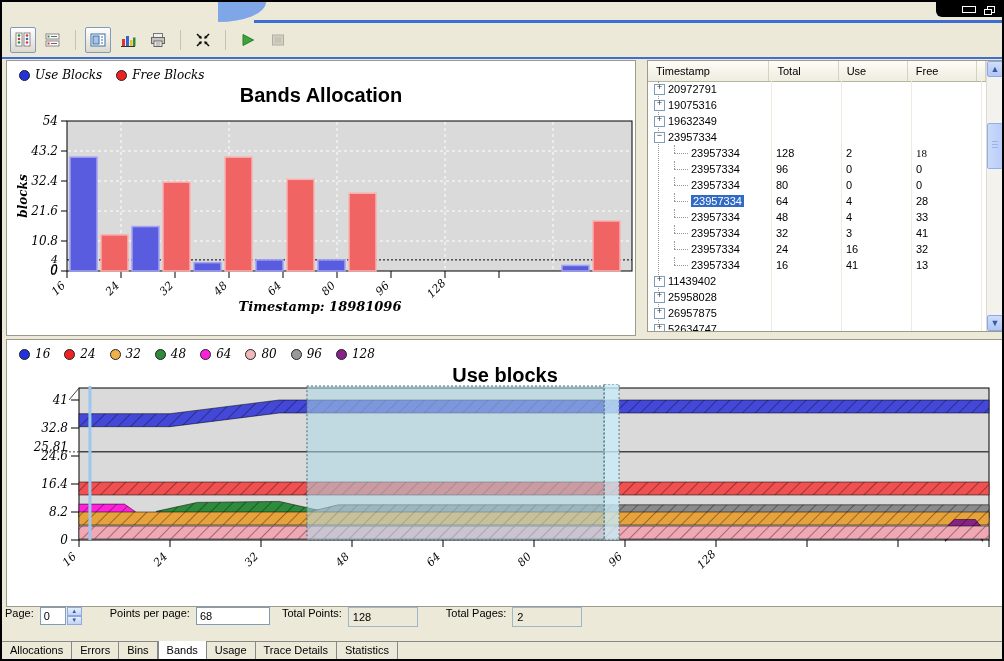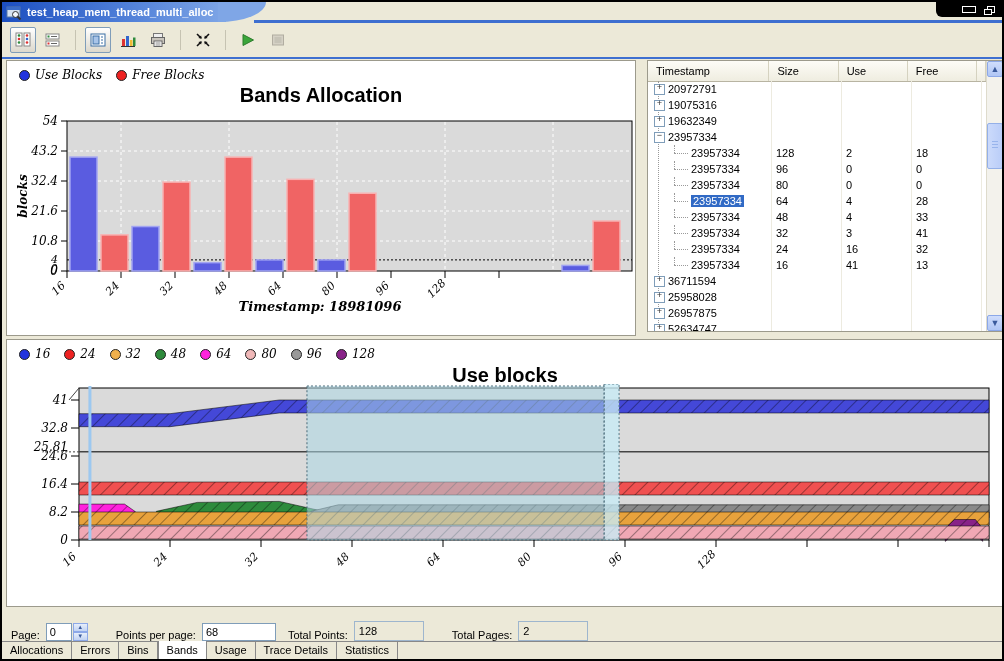--- a/index.html
+++ b/index.html
@@ -54,51 +54,39 @@
   
   .vscroll{position:absolute;right:0;top:0;width:17px;bottom:0;background:#F3F2EC;border-left:1px solid #DEDBCC;box-sizing:border-box;}
   .sbtn{position:absolute;left:0;width:16px;height:16px;background:linear-gradient(#CFDDFC,#B0C6F5);
     border:1px solid #8CA8E8;border-radius:2px;box-sizing:border-box;color:#3A5A9C;font-size:9px;
     display:flex;align-items:center;justify-content:center;}
   .sthumb{position:absolute;left:0;width:16px;background:linear-gradient(90deg,#CBDAFB,#BACDF8);
     border:1px solid #94B0E8;border-radius:2px;box-sizing:border-box;}
   .sthumb:before{content:"";position:absolute;left:4px;right:4px;top:45%;height:1px;
     box-shadow:0 -3px 0 #98B4EC,0 0 0 #98B4EC,0 3px 0 #98B4EC;background:#98B4EC;}
   
-  .pager{position:absolute;left:0;top:605px;right:0;height:34px;display:flex;align-items:flex-end;padding-left:9px;}
+  .pager{position:absolute;left:0;top:605px;right:0;height:34px;display:flex;align-items:flex-start;padding-left:3px;}
   .pager label{margin-right:6px;}
   .xpinput{height:18px;border:1px solid #7F9DB9;background:#fff;font-family:"Liberation Sans",sans-serif;
     font-size:11px;padding:0 3px;box-sizing:border-box;}
   .roinput{background:#ECE9D8;border:1px solid #9EB6CE;height:20px;display:flex;align-items:center;padding:0 4px;box-sizing:border-box;}
   .spinner{display:inline-flex;flex-direction:column;margin-left:1px;}
   .spinbtn{width:15px;height:9px;background:linear-gradient(#E6EEFB,#C2D3F2);border:1px solid #8CA8E8;
     box-sizing:border-box;font-size:6px;line-height:6px;color:#3A5A9C;text-align:center;}
   
   .bottom-tabs{position:absolute;left:0;right:0;top:639px;height:22px;border-top:1px solid #888;display:flex;background:#ECE9D8;}
   .btab{padding:2px 8px 0 8px;border-right:1px solid #888;display:flex;align-items:flex-start;height:100%;box-sizing:border-box;}
   .btab.active{background:#fff;border-left:1px solid #888;margin-top:-1px;padding-top:3px;border-bottom:1px solid #fff;}
   svg text{font-family:"DejaVu Serif",serif;}
 </style>
 </head>
 <body>
 
 <div class="screen">
 
-  <div class="view-tab">
-    <span style="display:flex">
-      <svg width="16" height="16">
-        <rect x="1" y="3" width="13" height="10" fill="#D6E2F2" stroke="#5A7AA8"></rect>
-        <rect x="1" y="3" width="13" height="3" fill="#3A6CC8"></rect>
-        <circle cx="9.5" cy="10.5" r="3" fill="rgba(255,255,255,.75)" stroke="#333"></circle>
-        <line x1="11.5" y1="12.5" x2="14.5" y2="15.5" stroke="#333" stroke-width="2"></line>
-      </svg>
-    </span>
-    <span class="tab-title">test_heap_mem_thread_multi_alloc</span>
-    <span class="tab-close">✕</span>
-  </div>
   <div class="tab-swoosh"></div>
   <div class="blue-line-right"></div>
   <div class="win-btns">
     <span class="glyph-min"></span>
     <span class="glyph-restore"></span>
   </div>
 
   <div class="toolbar" id="toolbar">
       <span class="tbtn framed">
         <svg width="16" height="16">
@@ -250,21 +238,21 @@
         <rect x="342" y="80.22222222222223" width="27" height="77.77777777777777" fill="#F06464" stroke="#F8B2B2" stroke-width="1.5"></rect>
         <rect x="555" y="152.44444444444446" width="27" height="5.555555555555555" fill="#5A5CE0" stroke="#A2A4F2" stroke-width="1.5"></rect>
         <rect x="586" y="108" width="27" height="50" fill="#F06464" stroke="#F8B2B2" stroke-width="1.5"></rect>
       </svg>
     <div class="axis-caption" id="bar-xlabel" style="position:absolute;left:0;width:626px;top:238px;">Timestamp: 18981096</div>
   </div>
 
   <div class="panel" id="panel-table">
     <div class="tbl-header" id="tbl-header">
         <div class="th" style="width: 123px;">Timestamp</div>
-        <div class="th" style="width: 70px;">Size</div>
+        <div class="th" style="width: 70px;">Total</div>
         <div class="th" style="width: 70px;">Use</div>
         <div class="th" style="width: 70px;">Free</div>
         <div class="th" style="width: 7px;"></div>
       </div>
     <div class="tbl-rows" id="tbl-rows">
         <div class="treeline-v" style="left: 10px; top: 0px; height: 252px;"></div>
         <div class="trow">
           <span class="expander">+</span>
           <span class="tcell" style="left: 20px;">20972791</span>
           <span style="position: absolute; left: 123px; top: 0px; height: 16px; border-left: 1px solid rgb(237, 235, 224);"></span>
@@ -297,21 +285,21 @@
           <span style="position: absolute; left: 333px; top: 0px; height: 16px; border-left: 1px solid rgb(237, 235, 224);"></span>
         </div>
         <div class="trow">
           <span class="treeline-v" style="left: 26px; top: 0px; height: 8px;"></span>
           <span class="tcell" style="left: 26px;">
             <span class="leader"></span>
             <span>23957334</span>
           </span>
           <span class="tcell" style="left: 128px;">128</span>
           <span class="tcell" style="left: 198px;">2</span>
-          <span class="tcell" style="left: 268px;">18</span>
+          <span class="tcell" style="left: 268px; font-family: Liberation Serif, serif;">18</span>
           <span style="position: absolute; left: 123px; top: 0px; height: 16px; border-left: 1px solid rgb(237, 235, 224);"></span>
           <span style="position: absolute; left: 193px; top: 0px; height: 16px; border-left: 1px solid rgb(237, 235, 224);"></span>
           <span style="position: absolute; left: 263px; top: 0px; height: 16px; border-left: 1px solid rgb(237, 235, 224);"></span>
           <span style="position: absolute; left: 333px; top: 0px; height: 16px; border-left: 1px solid rgb(237, 235, 224);"></span>
         </div>
         <div class="trow">
           <span class="treeline-v" style="left: 26px; top: 0px; height: 8px;"></span>
           <span class="tcell" style="left: 26px;">
             <span class="leader"></span>
             <span>23957334</span>
@@ -403,21 +391,21 @@
           <span class="tcell" style="left: 128px;">16</span>
           <span class="tcell" style="left: 198px;">41</span>
           <span class="tcell" style="left: 268px;">13</span>
           <span style="position: absolute; left: 123px; top: 0px; height: 16px; border-left: 1px solid rgb(237, 235, 224);"></span>
           <span style="position: absolute; left: 193px; top: 0px; height: 16px; border-left: 1px solid rgb(237, 235, 224);"></span>
           <span style="position: absolute; left: 263px; top: 0px; height: 16px; border-left: 1px solid rgb(237, 235, 224);"></span>
           <span style="position: absolute; left: 333px; top: 0px; height: 16px; border-left: 1px solid rgb(237, 235, 224);"></span>
         </div>
         <div class="trow">
           <span class="expander">+</span>
-          <span class="tcell" style="left: 20px;">36711594</span>
+          <span class="tcell" style="left: 20px;">11439402</span>
           <span style="position: absolute; left: 123px; top: 0px; height: 16px; border-left: 1px solid rgb(237, 235, 224);"></span>
           <span style="position: absolute; left: 193px; top: 0px; height: 16px; border-left: 1px solid rgb(237, 235, 224);"></span>
           <span style="position: absolute; left: 263px; top: 0px; height: 16px; border-left: 1px solid rgb(237, 235, 224);"></span>
           <span style="position: absolute; left: 333px; top: 0px; height: 16px; border-left: 1px solid rgb(237, 235, 224);"></span>
         </div>
         <div class="trow">
           <span class="expander">+</span>
           <span class="tcell" style="left: 20px;">25958028</span>
           <span style="position: absolute; left: 123px; top: 0px; height: 16px; border-left: 1px solid rgb(237, 235, 224);"></span>
           <span style="position: absolute; left: 193px; top: 0px; height: 16px; border-left: 1px solid rgb(237, 235, 224);"></span>

